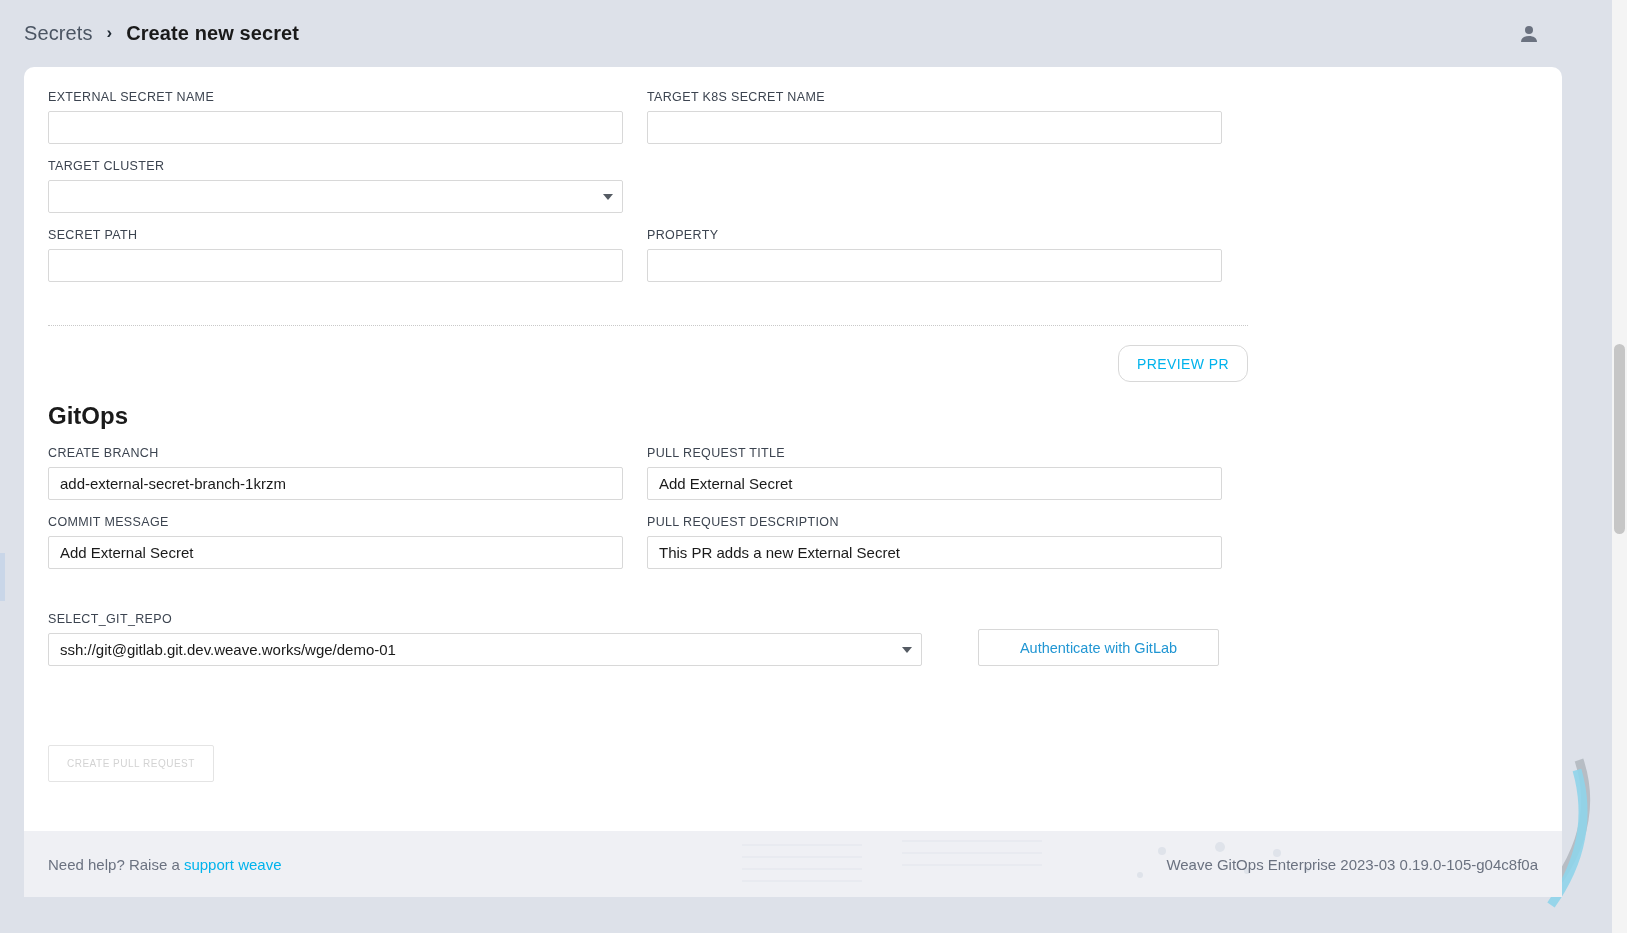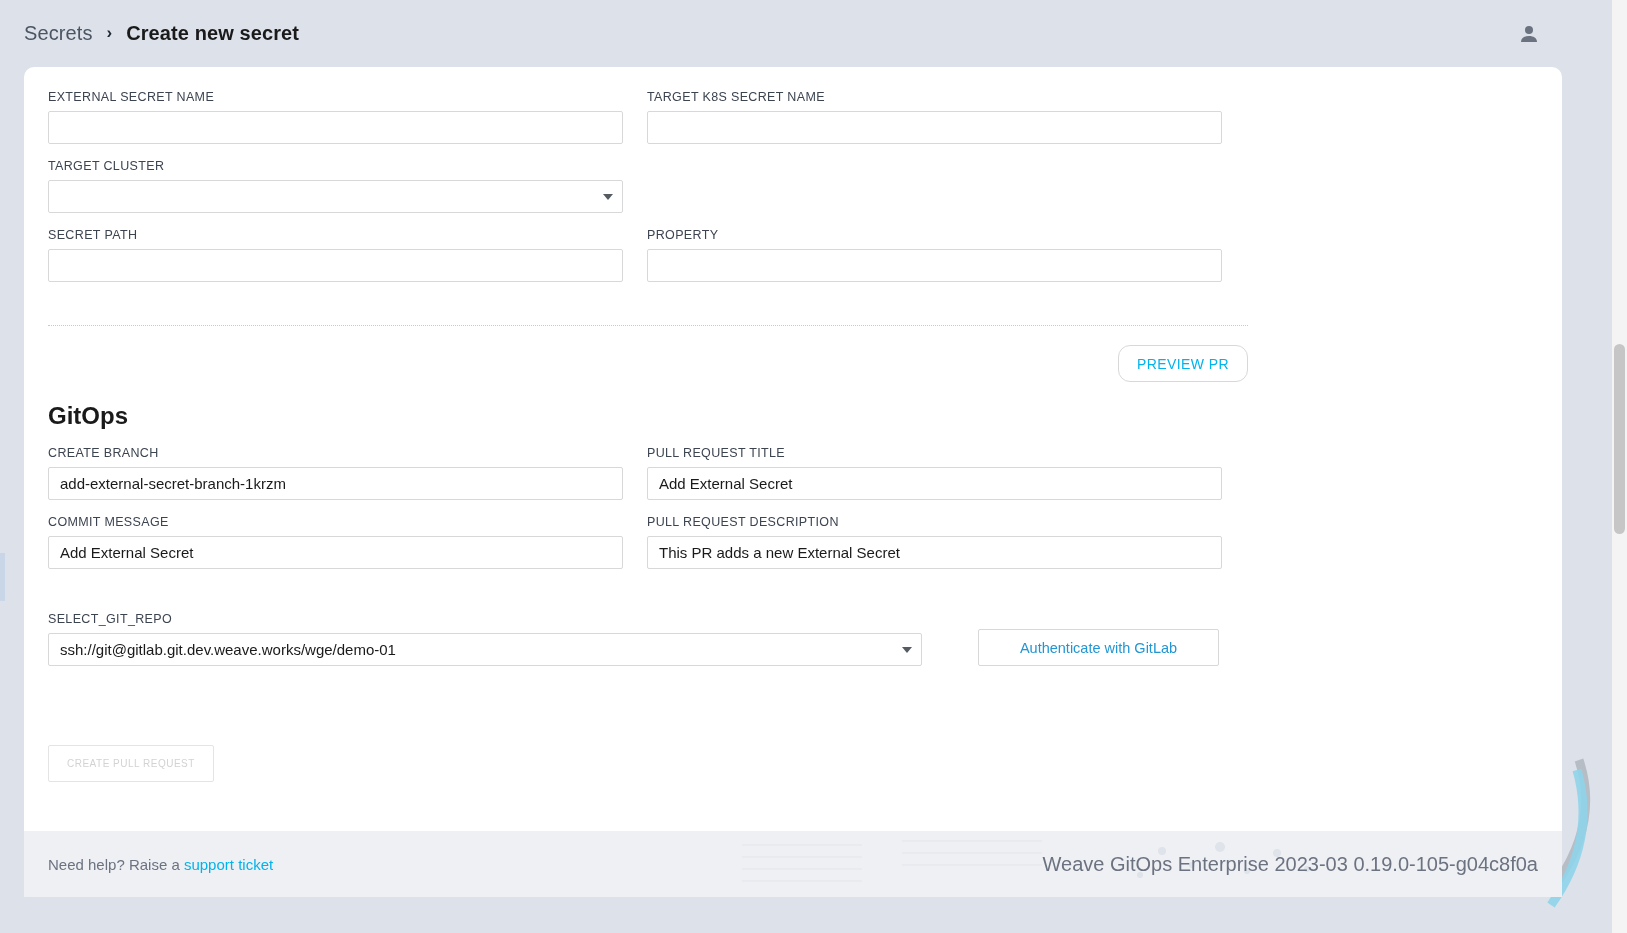--- a/index.html
+++ b/index.html
@@ -247,21 +247,21 @@
     font-size: 15px;
     color: #6b7280;
   }
   .footer-left a {
     color: #00b3ec;
     text-decoration: none;
   }
   .footer-right {
     position: absolute;
     right: 24px;
-    font-size: 20px;
+    font-size: 15px;
     color: #6b7280;
   }
   .footer-deco {
     position: absolute;
     right: 0; bottom: 0;
     width: 820px; height: 66px;
     overflow: hidden;
     pointer-events: none;
     z-index: -1;
   }
@@ -472,21 +472,21 @@
           <circle cx="450" cy="34" r="3"></circle>
           <circle cx="478" cy="16" r="5"></circle>
           <circle cx="505" cy="40" r="3"></circle>
           <circle cx="535" cy="22" r="4"></circle>
           <circle cx="565" cy="38" r="3"></circle>
           <circle cx="398" cy="44" r="3"></circle>
         </g>
       </svg>
     </div>
     <div class="footer-left">
-      <span>Need help? Raise a </span><a href="#">support ticket</a>
+      <span>Need help? Raise a </span><a href="#">support weave</a>
     </div>
     <div class="footer-right">Weave GitOps Enterprise 2023-03 0.19.0-105-g04c8f0a</div>
   </div>
 </div>
 
 <div class="edge-accent"></div>
 
 <div class="scrollbar-track"></div>
 <div class="scrollbar-thumb"></div>
 

